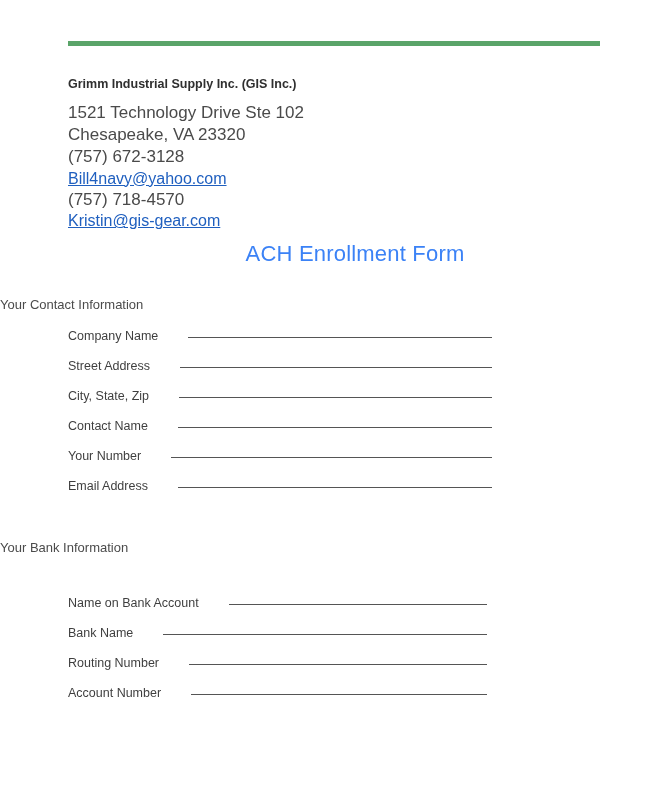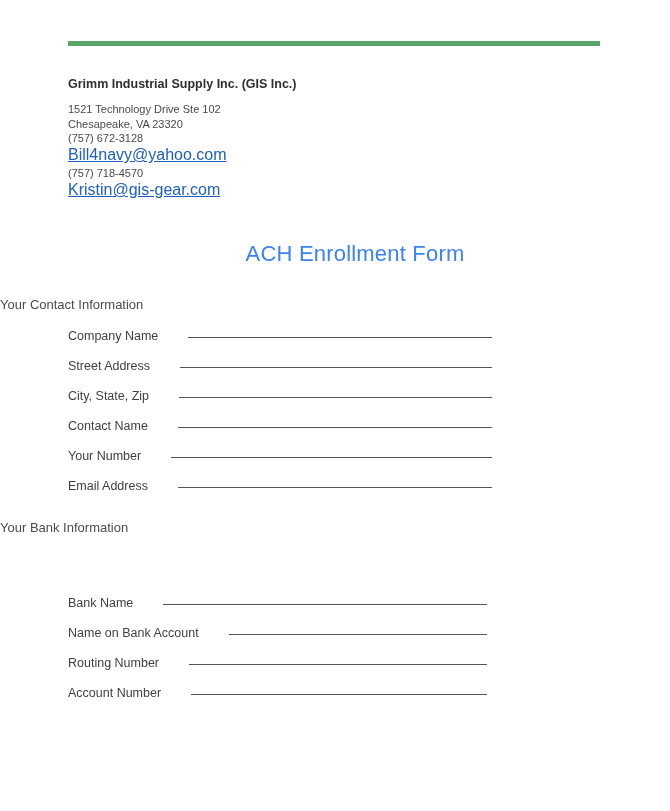--- a/index.html
+++ b/index.html
@@ -35,21 +35,21 @@
     width: 420px;
     line-height: 1.30;
   }
   .lh-title {
     font-size: 12.5px;
     font-weight: bold;
     color: #2f2f2f;
     margin-bottom: 10px;
   }
   .lh-line {
-    font-size: 11px;
+    font-size: 17px;
     color: #4a4a4a;
   }
   .lh-link {
     font-size: 16px;
     color: #1f5fbf;
     text-decoration: underline;
     display: inline-block;
   }
   .doc-title {
     position: absolute;
@@ -63,21 +63,21 @@
     padding-left: 20px;
   }
   .section-heading {
     position: absolute;
     width: 670px;
     text-align: left;
     font-size: 13px;
     color: #4b4b4b;
   }
   .section-contact { top: 297px; }
-  .section-bank { top: 520px; }
+  .section-bank { top: 540px; }
   .field-label {
     font-size: 12.5px;
     color: #3f3f3f;
     white-space: nowrap;
     flex: 0 0 auto;
   }
   .field-line {
     flex: 1 1 auto;
     border-bottom: 1px solid #555;
     height: 12px;
@@ -136,25 +136,25 @@
     <div class="row">
       <span class="field-label">Email Address</span>
       <span class="field-line"></span>
     </div>
   </div>
 
   <div class="section-heading section-bank">Your Bank Information</div>
 
   <div class="bank-rows">
     <div class="row">
-      <span class="field-label">Bank Name</span>
+      <span class="field-label">Name on Bank Account</span>
       <span class="field-line"></span>
     </div>
     <div class="row">
-      <span class="field-label">Name on Bank Account</span>
+      <span class="field-label">Bank Name</span>
       <span class="field-line"></span>
     </div>
     <div class="row">
       <span class="field-label">Routing Number</span>
       <span class="field-line"></span>
     </div>
     <div class="row">
       <span class="field-label">Account Number</span>
       <span class="field-line"></span>
     </div>

